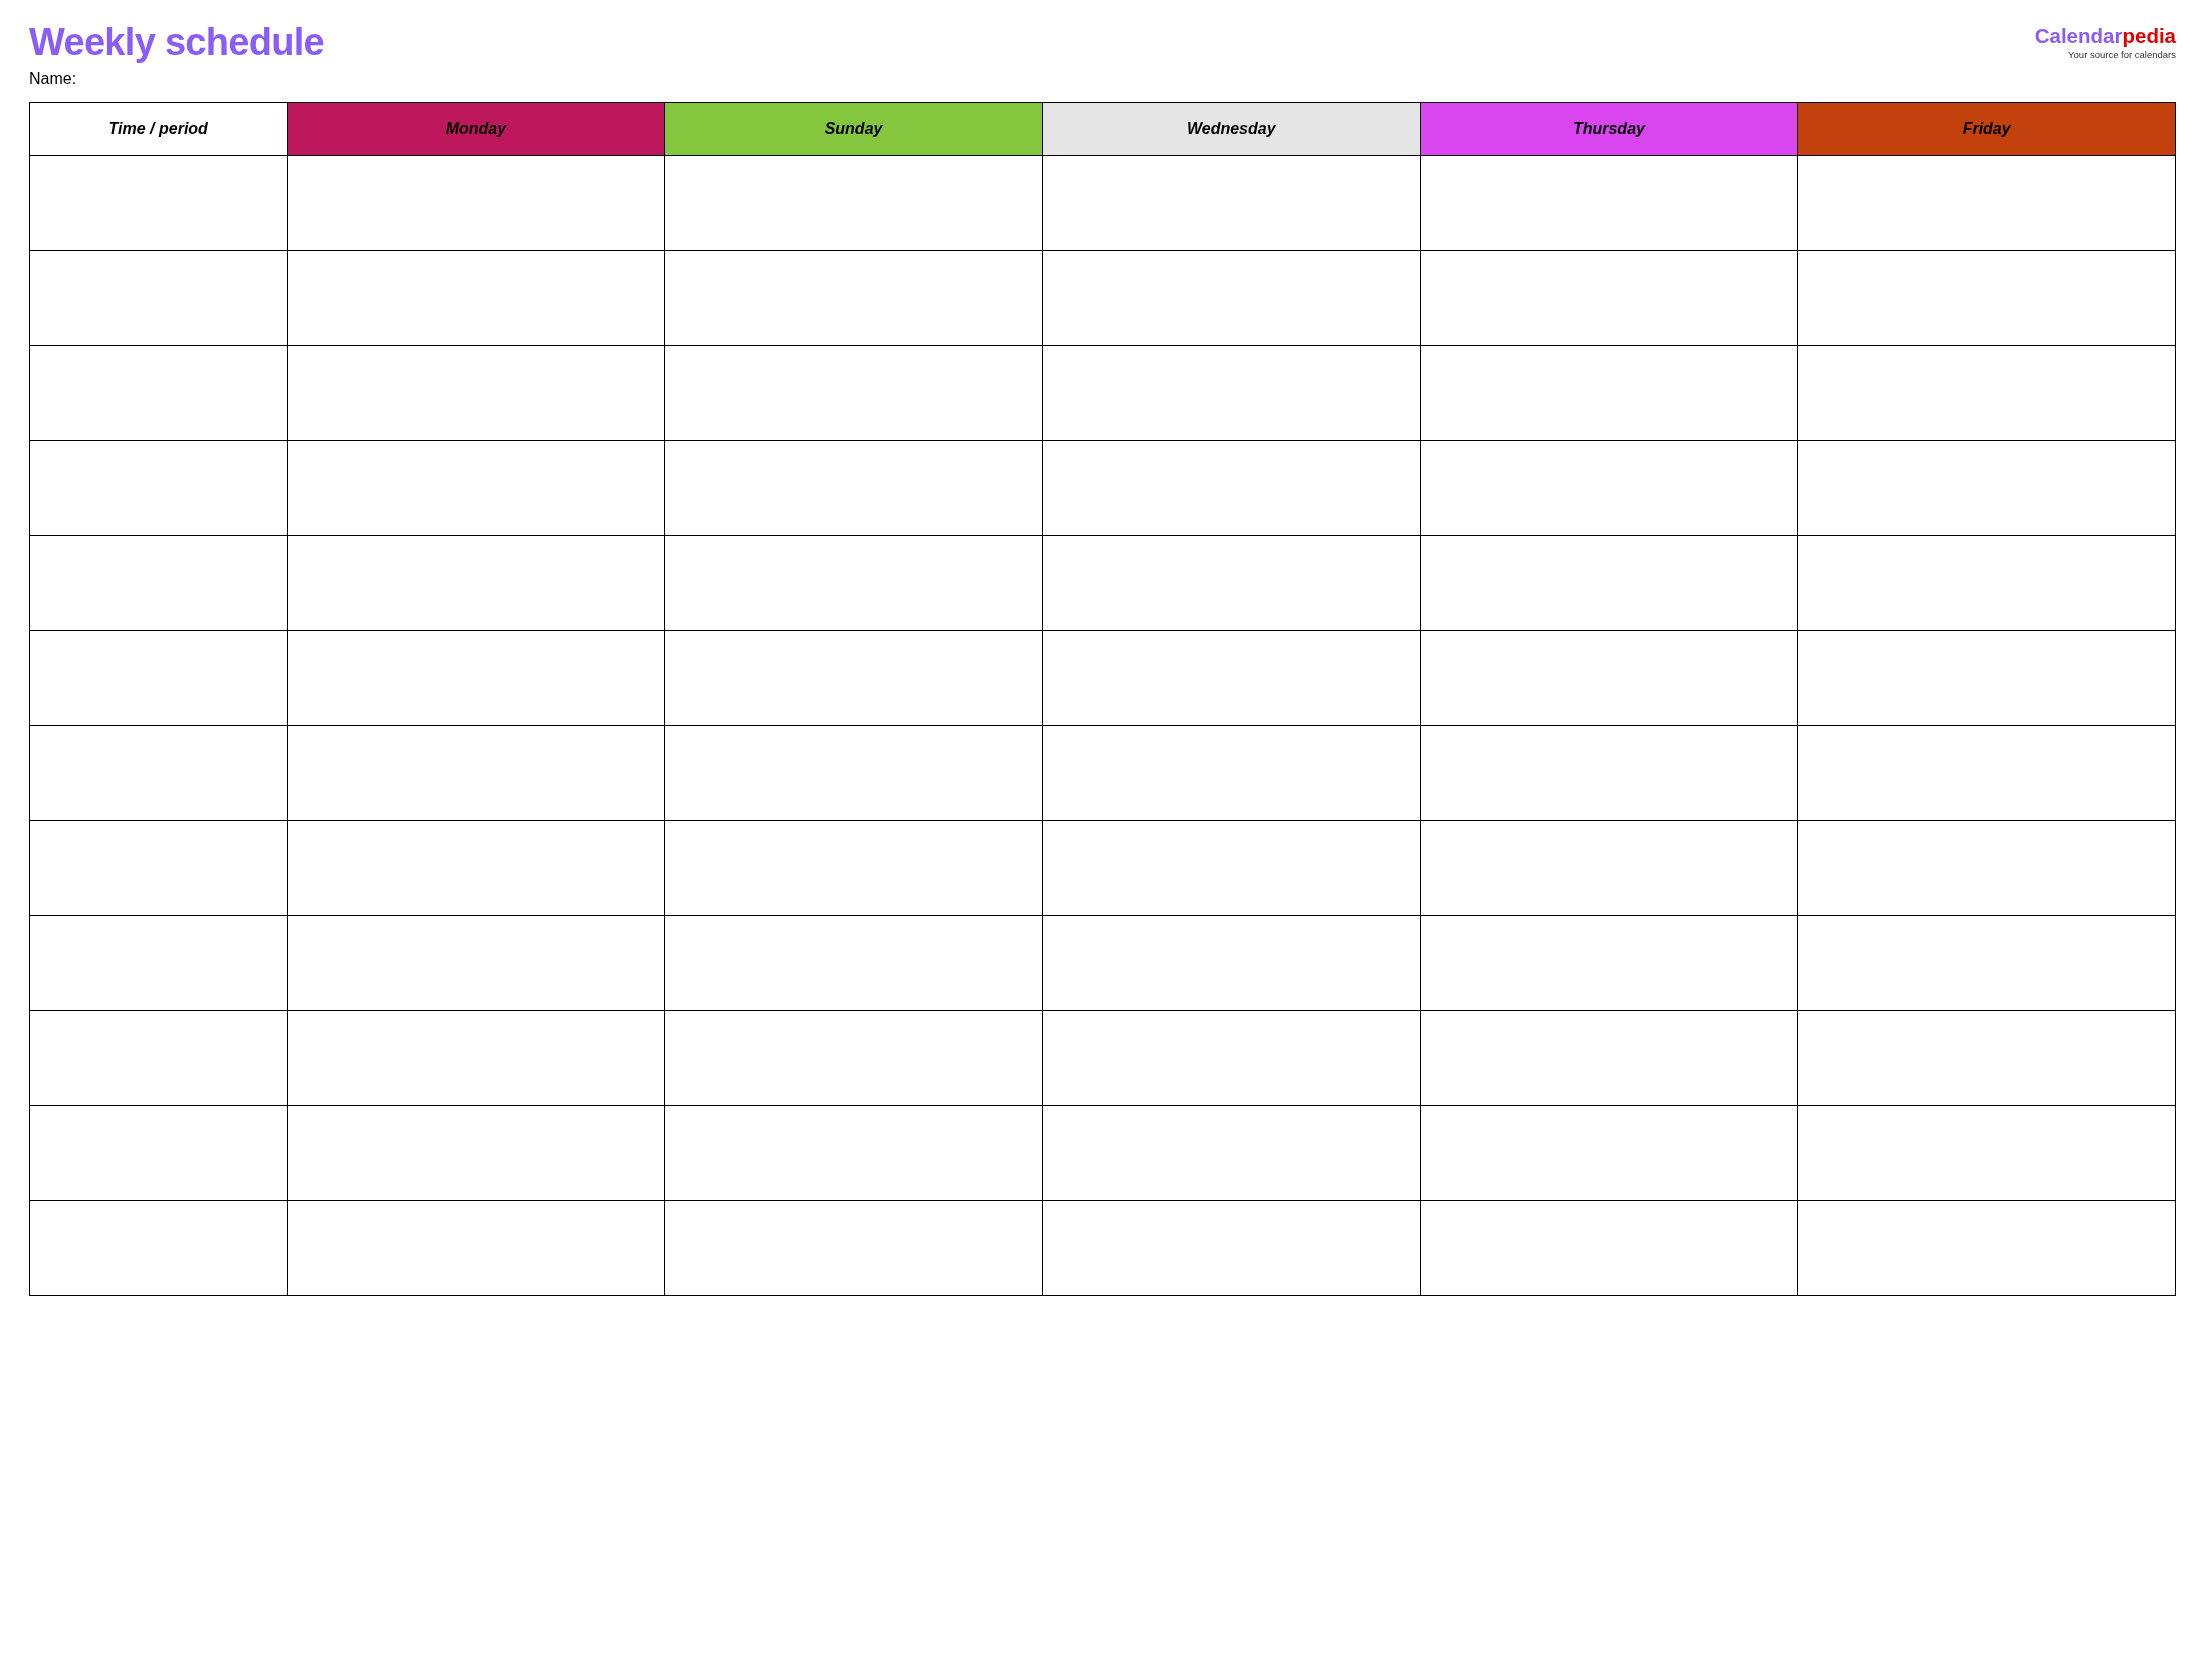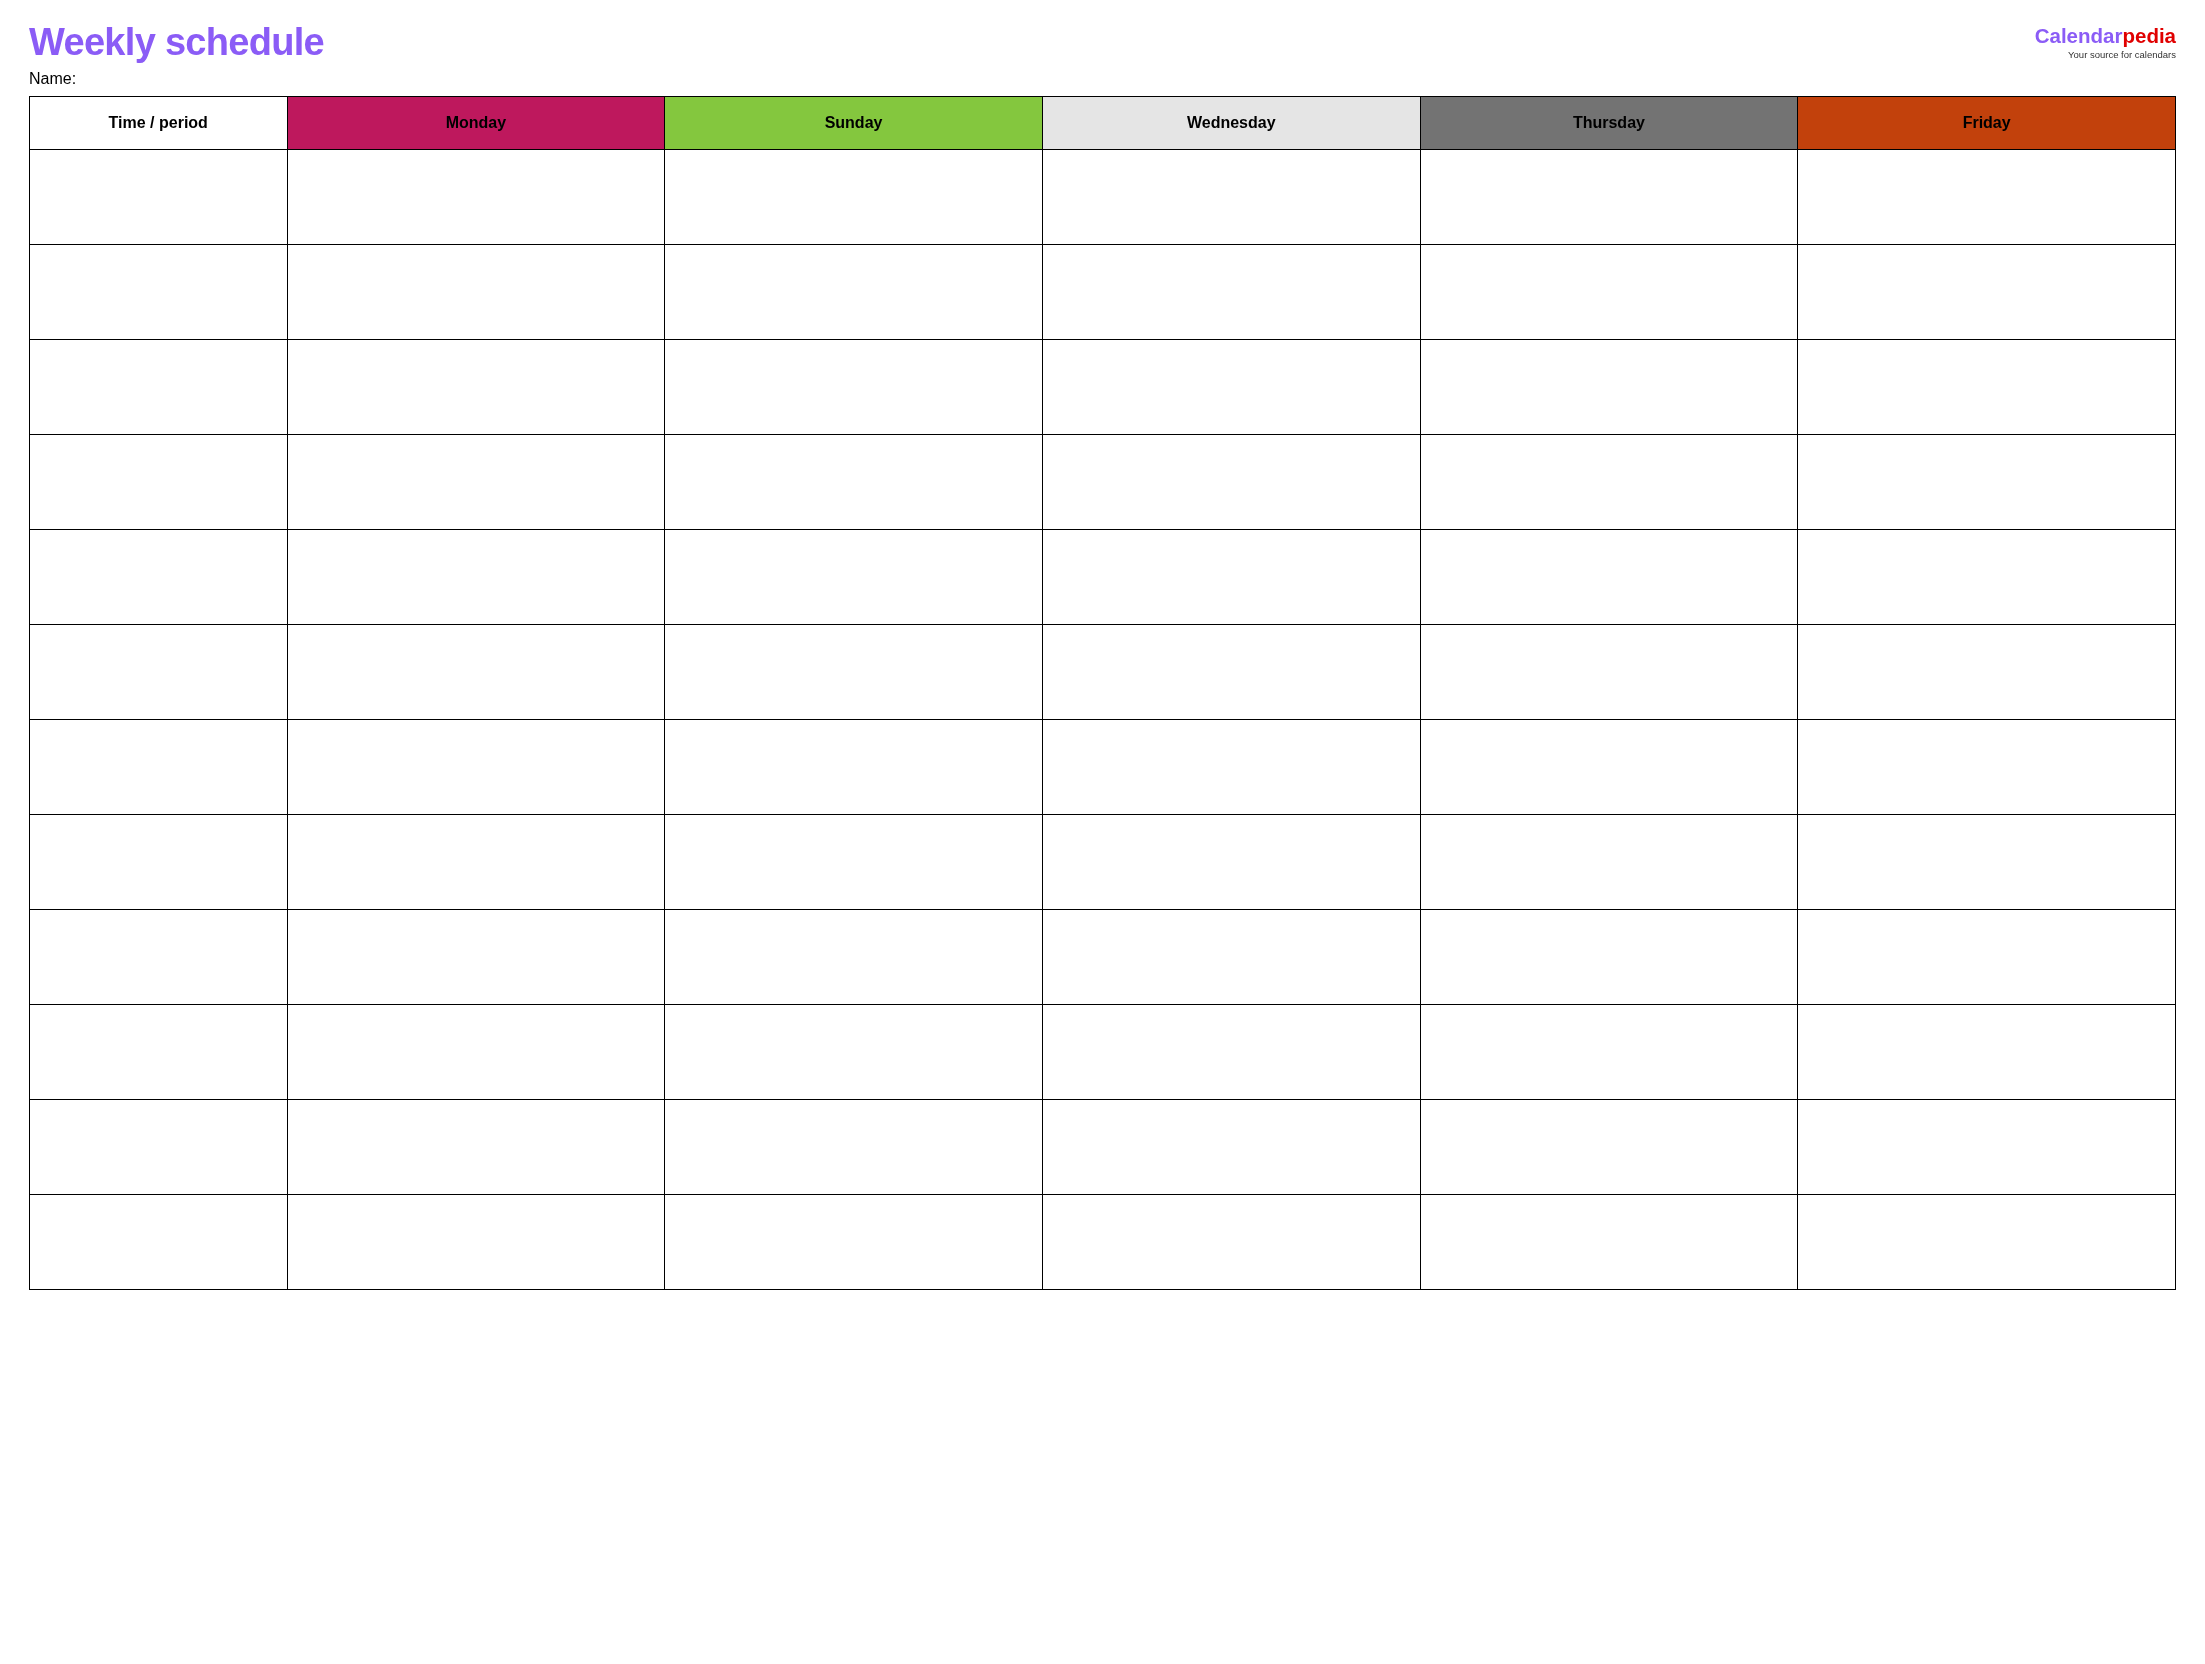--- a/index.html
+++ b/index.html
@@ -66,22 +66,23 @@
 
     .logo-tagline {
       font-size: 9.5px;
       color: #333333;
       margin-top: 1.5px;
     }
 
     .schedule-table {
       width: 100%;
       border-collapse: collapse;
-      margin-top: 8px;
+      margin-top: 14px;
       border: 1.5px solid #000000;
+      font-style: italic;
     }
 
     .schedule-table th,
     .schedule-table td {
       border: 1.1px solid #000000;
       padding: 0;
       height: 95px;
     }
 
     .schedule-table th {
@@ -104,21 +105,21 @@
 
     .header-tuesday {
       background-color: #84c73e;
     }
 
     .header-wednesday {
       background-color: #e5e5e5;
     }
 
     .header-thursday {
-      background-color: #737373;
+      background-color: #d946ef;
     }
 
     .header-friday {
       background-color: #c2410c;
     }
 
     .col-time {
       width: 12%;
     }
 

